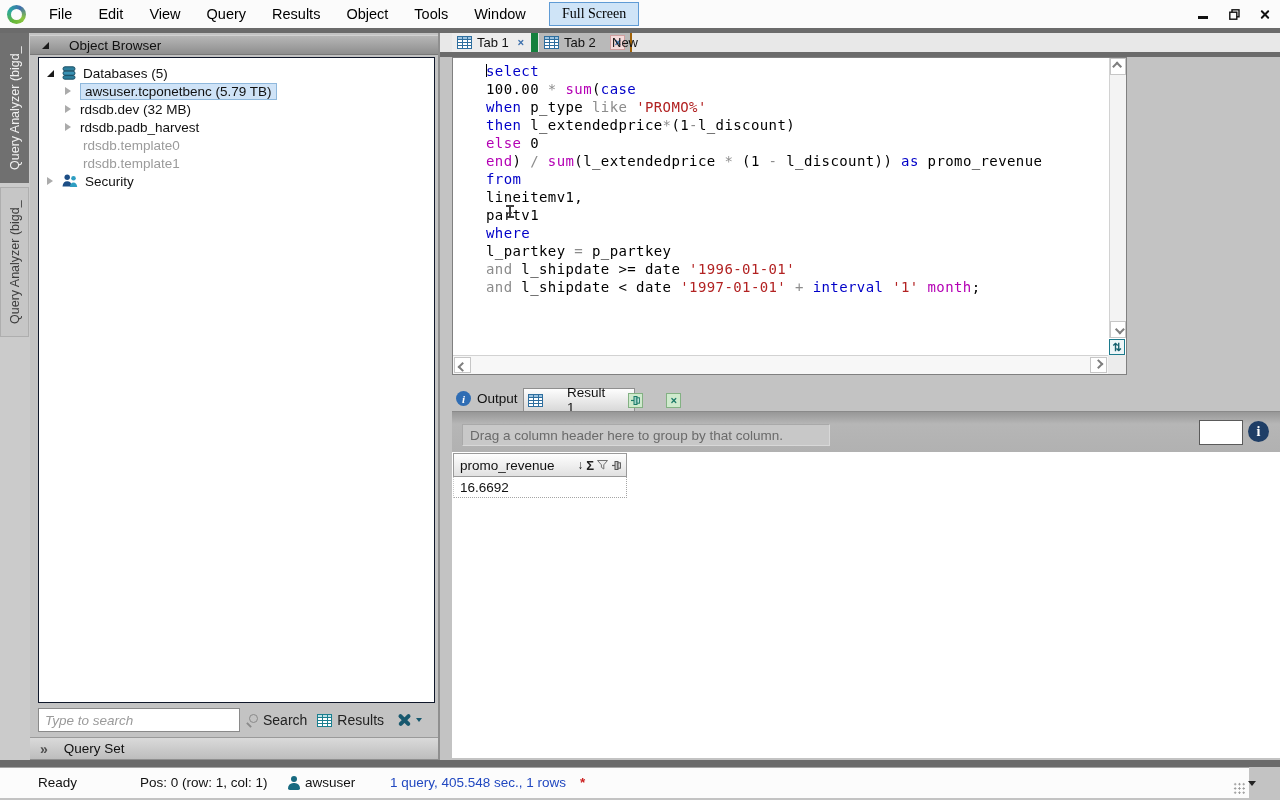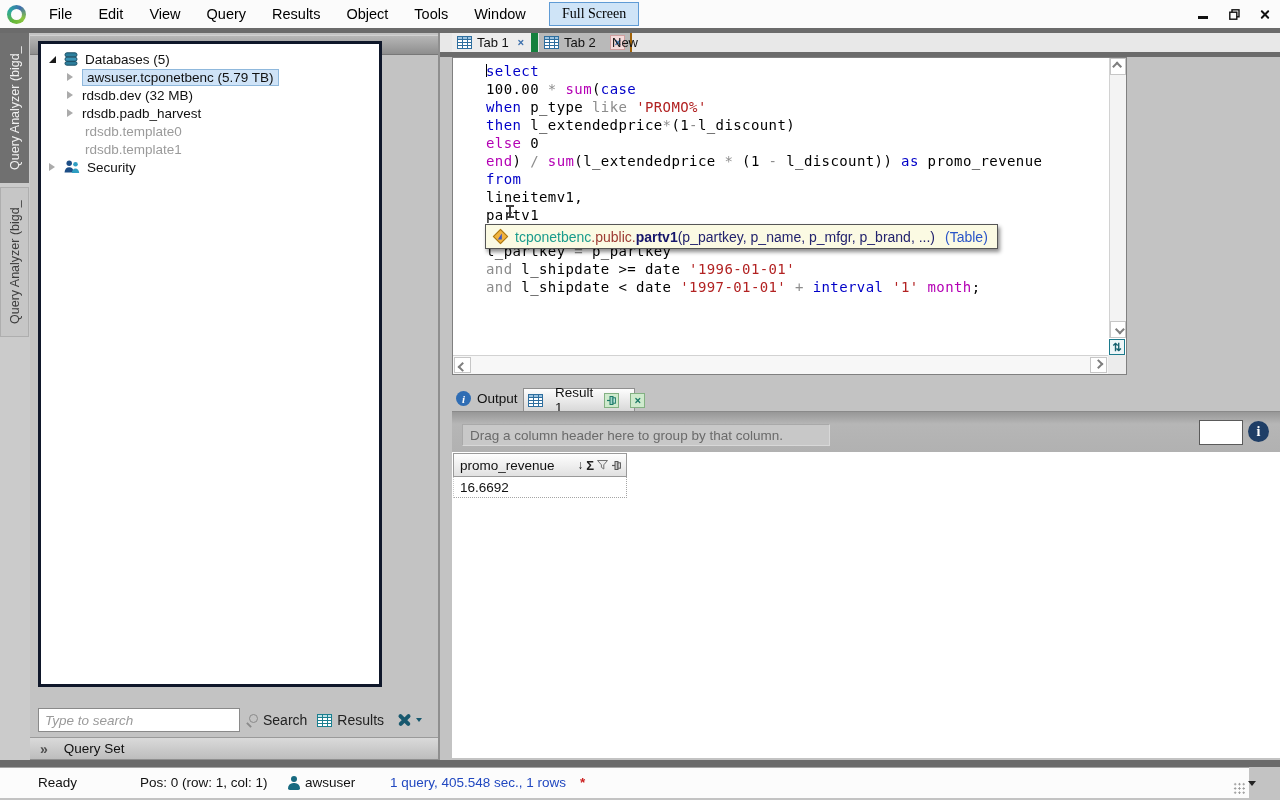--- a/index.html
+++ b/index.html
@@ -35,21 +35,21 @@
   writing-mode:vertical-rl;transform:rotate(180deg);font-size:12.5px;white-space:nowrap}
 .vtab.active{top:0;height:150px;background:#707070;color:#f1f1f1}
 .vtab.inactive{top:154px;height:150px;background:#c6c6c6;color:#3d3d3d;border:1px solid #aeaeae}
 
 
 .left-panel{position:absolute;left:30px;top:33px;width:410px;height:727px;background:#c3c3c3;border-right:2px solid #8f8f8f}
 .ob-header{position:absolute;left:0;top:2px;width:408px;height:20px;background:linear-gradient(#b7b7b7,#8e8e8e);
   border-top:1px solid #d2d2d2;border-bottom:1px solid #787878;display:flex;align-items:center}
 .tri-exp{width:0;height:0;border-bottom:7px solid #1a1a1a;border-left:7px solid transparent}
 .ob-header .tri-exp{margin-left:12px;margin-right:20px}
-.tree{position:absolute;left:8px;top:8px;width:344px;height:646px;background:#fff;border:3px solid #0f172a}
+.tree{position:absolute;left:8px;top:24px;width:397px;height:646px;background:#fff;border:1px solid #0f172a}
 .trow{position:absolute;height:18px;display:flex;align-items:center}
 .exp-c{width:0;height:0;border-top:4px solid transparent;border-bottom:4px solid transparent;border-left:6px solid #ababab;margin-right:9px}
 .tree .tri-exp{margin-right:8px}
 .node-icon{margin-right:7px;display:flex}
 .sel{background:#cfe3f7;border:1px solid #8fb8dc;padding:0 4px;line-height:15px}
 .gray{color:#9b9b9b}
 .search-input{position:absolute;left:8px;top:675px;width:202px;height:24px;border:1px solid #8a8a8a;background:#fff;
   font-family:"Liberation Sans",sans-serif;font-size:13.5px;padding:0 6px;color:#333}
 .search-input::placeholder{color:#9a9a9a;font-style:italic}
 .search-tools{position:absolute;left:213px;top:675px;height:24px;display:flex;align-items:center}
@@ -110,21 +110,21 @@
 .tt-schema{color:#1a9c8c}.tt-mid{color:#9c3a32}.tt-name{color:#16166b;font-weight:bold}
 .tt-cols{color:#23236e}.tt-kind{color:#2a55c8;margin-left:10px}
 
 
 .output-row{position:absolute;left:452px;top:388px;width:828px;height:23px}
 .output-tab{position:absolute;left:4px;top:3px;display:flex;align-items:center;gap:6px;font-size:13.5px}
 .info-sm{width:15px;height:15px;border-radius:50%;background:#2f6db4;color:#fff;display:flex;align-items:center;justify-content:center;
   font-family:"Liberation Serif",serif;font-style:italic;font-weight:bold;font-size:11px}
 .info-sm::after{content:"i"}
 .result-tab{position:absolute;left:71px;top:0;width:112px;height:23px;background:linear-gradient(#fdfdfd,#d8d8d8);
-  border:1px solid #8f8f8f;border-bottom:none;display:flex;align-items:center;padding:0 4px;gap:11px;font-size:13.5px}
+  border:1px solid #8f8f8f;border-bottom:none;display:flex;align-items:center;padding:0 4px;gap:23px;font-size:13.5px}
 .pin-btn,.rclose-btn{width:15px;height:15px;background:#cfeacd;border:1px solid #83b183;display:flex;align-items:center;justify-content:center;flex:0 0 auto}
 .rclose-btn{color:#1c7a68}.rclose-btn .xi{transform:scale(.62)}
 
 
 .grid-panel{position:absolute;left:452px;top:411px;width:828px;height:347px;background:#fff;border-top:1px solid #8a8a8a}
 .group-bar{position:absolute;left:0;top:0;width:828px;height:40px;background:linear-gradient(#979797,#b6b6b6 30%,#b1b1b1)}
 .hint-box{position:absolute;left:10px;top:12px;width:368px;height:22px;background:#c8c8c8;
   border:1px solid;border-color:#a9a9a9 #d8d8d8 #d8d8d8 #a9a9a9;color:#6a6a6a;font-size:13.5px;display:flex;align-items:center;padding-left:7px}
 .filter-input{position:absolute;left:747px;top:8px;width:44px;height:25px;border:1px solid #5a5a5a;background:#fff}
 .info-lg{position:absolute;left:796px;top:9px;width:21px;height:21px;border-radius:50%;background:#1f3e66;color:#fff;
@@ -318,28 +318,20 @@
       <div class="sbtn h lft">
           <span class="chev left"></span>
         </div>
       <div class="sbtn h rgt">
           <span class="chev right"></span>
         </div>
     </div>
     <div class="corner"></div>
   </div>
 
-  <div class="tooltip">
-    <span class="tt-icon"></span>
-    <span class="tt-schema">tcponetbenc</span>
-      <span class="tt-mid">.public.</span>
-      <span class="tt-name">partv1</span>
-      <span class="tt-cols">(p_partkey, p_name, p_mfgr, p_brand, ...)</span>
-    <span class="tt-kind">(Table)</span>
-  </div>
 
   <div class="output-row">
     <div class="output-tab">
       <span class="info-sm"></span>
       <span>Output</span>
     </div>
     <div class="result-tab">
       <span class="node-icon" style="margin-right:1px">
         <svg width="15" height="13" viewBox="0 0 15 13">
             <rect x="0.5" y="0.5" width="14" height="12" fill="#fff" stroke="#2e6e9e"></rect>

